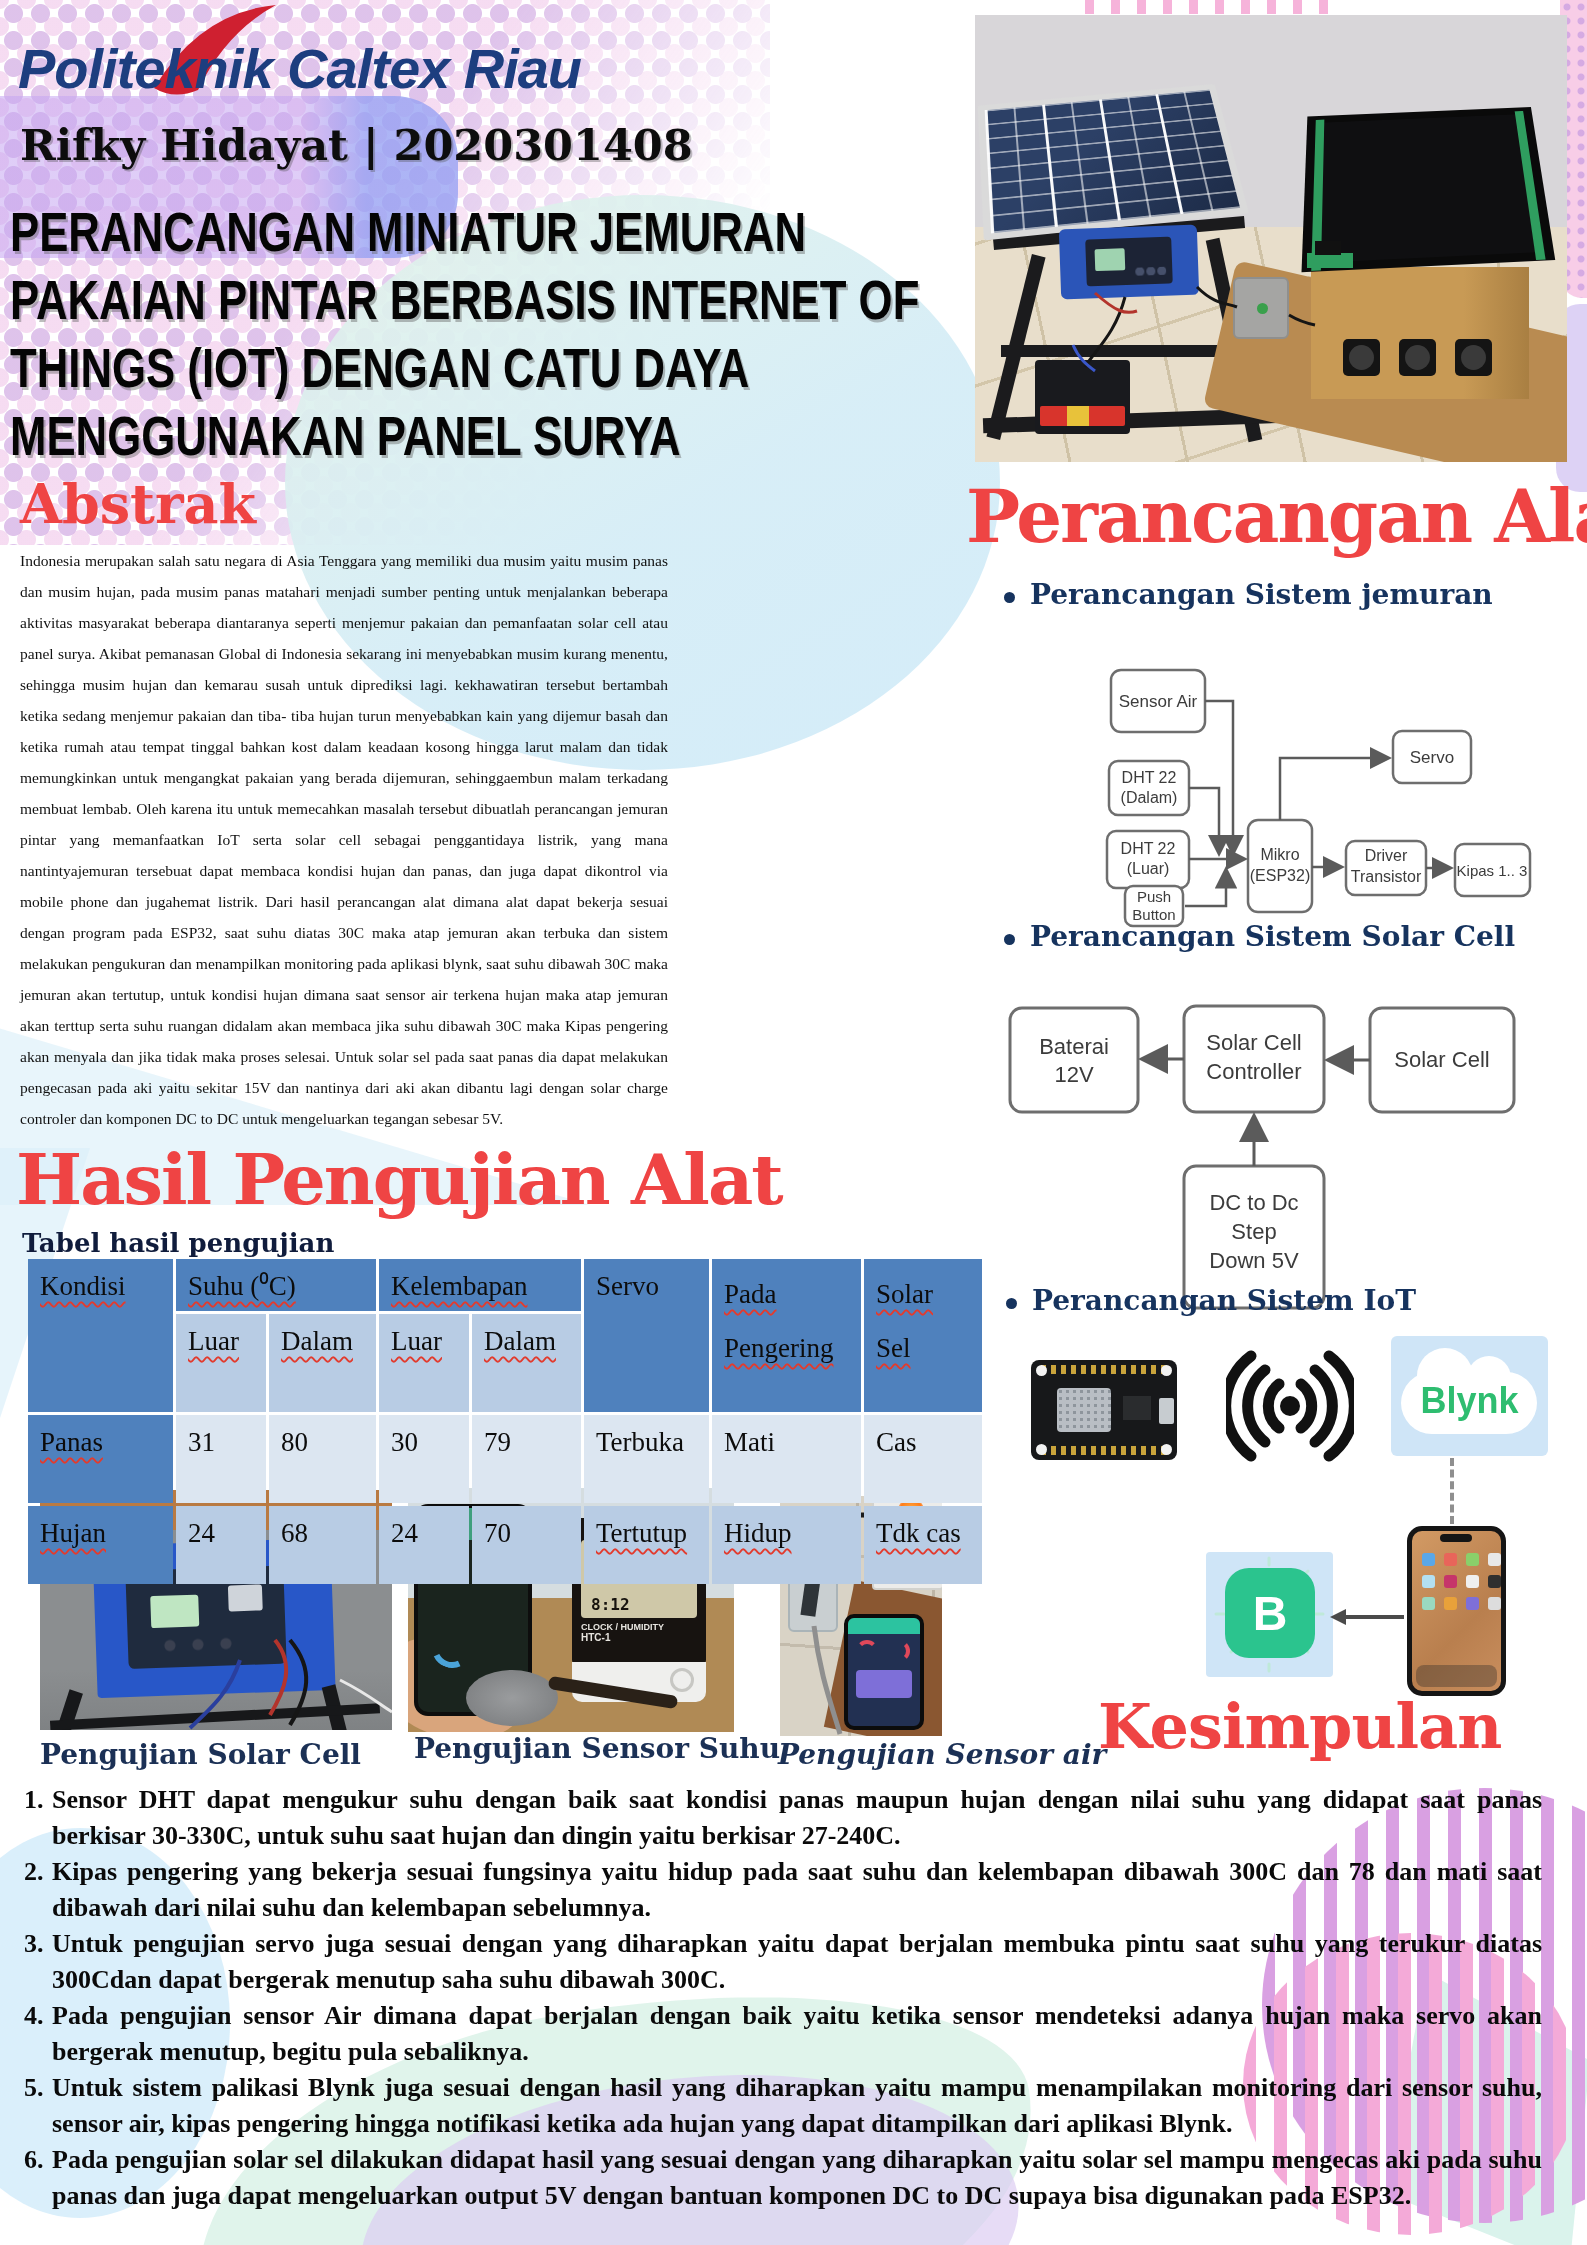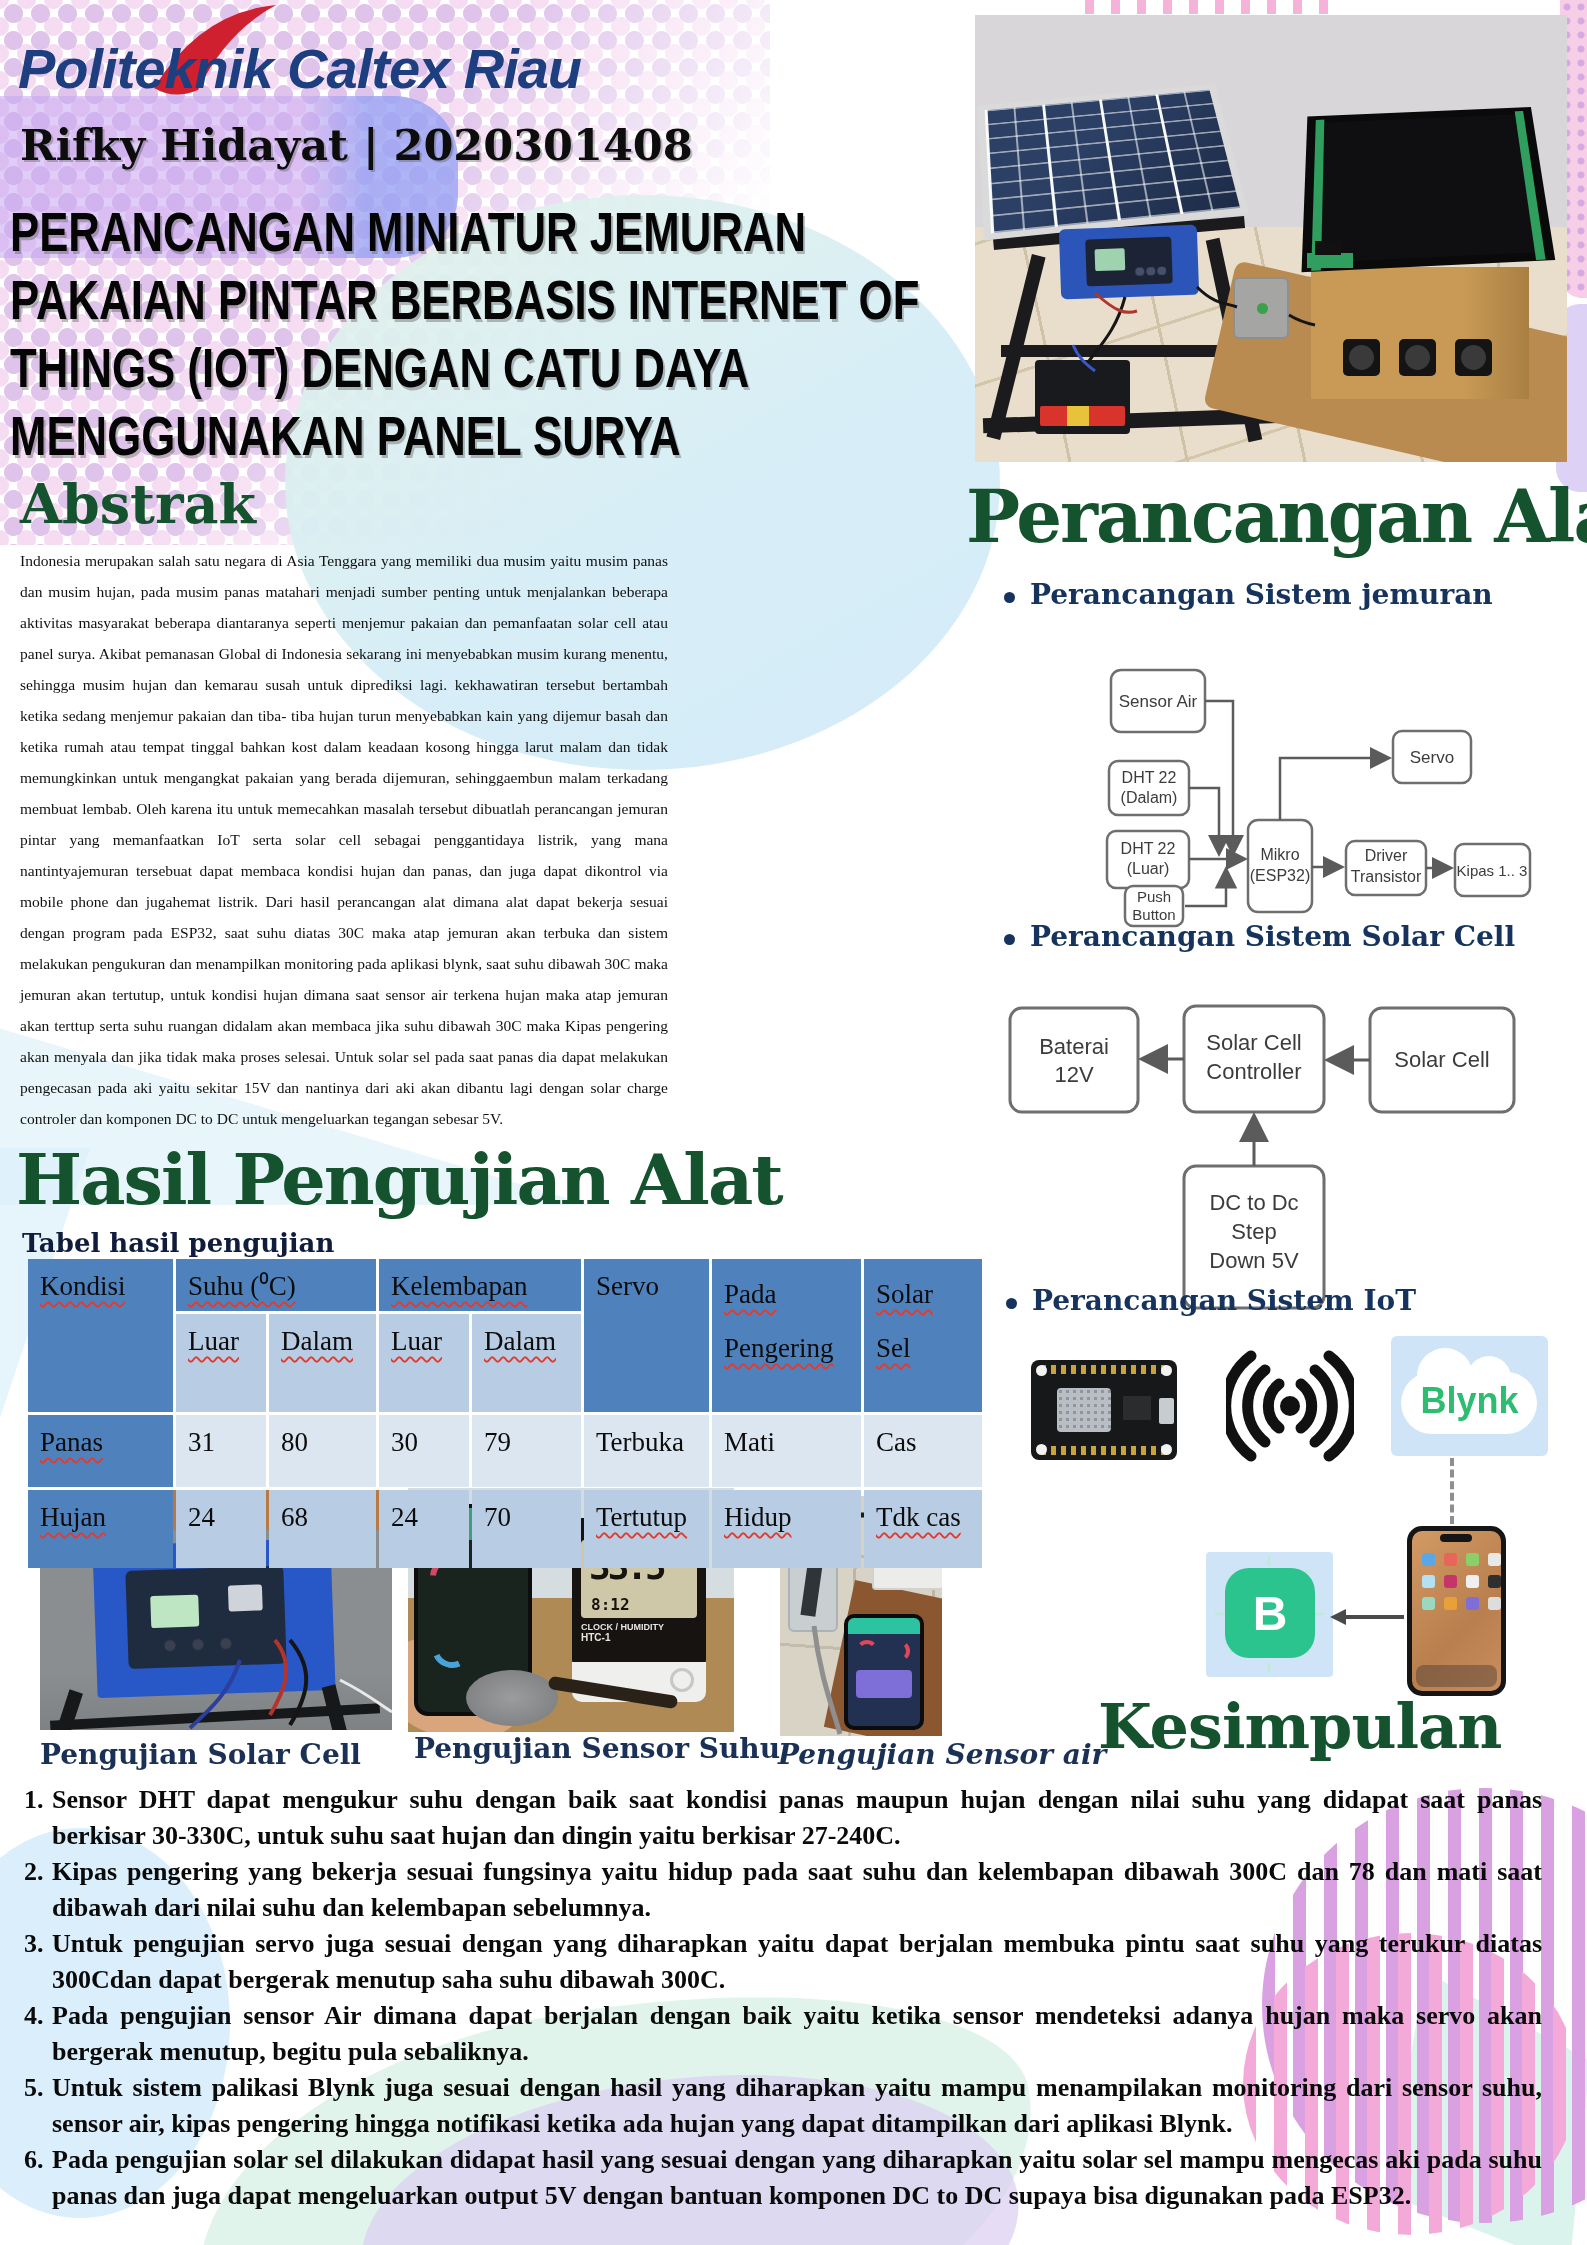--- a/index.html
+++ b/index.html
@@ -41,36 +41,36 @@
   .logo{left:18px;top:36px;z-index:3;font-family:"Liberation Sans",sans-serif;
     font-style:italic;font-weight:700;font-size:56px;letter-spacing:-1px;color:#1d3e7f;}
   .logo-swoosh{left:148px;top:2px;z-index:3;}
   .author{left:20px;top:120px;z-index:3;font-family:"DejaVu Serif",serif;font-weight:700;font-size:43px;color:#0d0d0d;text-shadow:2px 2px 0 rgba(80,80,80,.35);}
   .title-wrap{left:10px;top:198px;width:820px;z-index:3;transform:scaleX(.795);transform-origin:0 0;}
   .title-line{font-family:"Liberation Sans",sans-serif;font-weight:700;font-size:55px;line-height:68px;
     color:#050505;white-space:nowrap;text-align:justify;text-align-last:justify;width:820px;text-shadow:2.5px 2.5px 0 rgba(90,90,90,.4);}
   .title-line.last{text-align-last:left;}
 
   
-  .h-serif{font-family:"DejaVu Serif",serif;font-weight:700;color:#14532d;z-index:3;white-space:nowrap;}
+  .h-serif{font-family:"DejaVu Serif",serif;font-weight:700;color:#ef4444;z-index:3;white-space:nowrap;}
   .abstract-h{left:20px;top:472px;font-size:54px;}
   .abstract-body{left:20px;top:545px;width:648px;z-index:3;font-size:15.5px;line-height:31px;text-align:justify;color:#111;}
   .results-h{left:16px;top:1138px;font-size:70px;letter-spacing:-2px;}
   .table-cap{left:22px;top:1228px;z-index:3;font-family:"DejaVu Serif",serif;font-weight:700;font-size:26px;color:#101c3c;}
 
   table.res{position:absolute;left:25px;top:1256px;z-index:3;border-collapse:separate;border-spacing:3px;}
   table.res td{font-family:"Liberation Serif",serif;font-size:27px;color:#0c0c0c;vertical-align:top;padding:8px 10px 4px 12px;line-height:1.45;}
   td.cb{background:#4f81bd;}
   td.cl{background:#b8cce4;}
   td.c1{background:#dce6f1;}
   td.c2{background:#b8cce4;}
   .wav{text-decoration:underline;text-decoration-style:wavy;text-decoration-color:#e23b2e;text-decoration-thickness:2px;text-underline-offset:6px;}
   tr.h1 td{height:52px;margin-top:12px;}
   tr.h2 td{height:98px;margin-top:12px;}
-  tr.d1 td{height:72px;}
+  tr.d1 td{height:88px;}
   tr.d2 td{height:78px;}
 
   .caption{position:absolute;z-index:3;font-family:"DejaVu Serif",serif;font-weight:700;font-size:28px;color:#1b3055;white-space:nowrap;}
 
   
   .perancangan-h{left:966px;top:474px;font-size:72px;letter-spacing:-2px;}
   .bullet{position:absolute;z-index:3;font-family:"DejaVu Serif",serif;font-weight:700;font-size:28px;color:#16335e;white-space:nowrap;}
   .bullet::before{content:"";position:absolute;left:-26px;top:14px;width:11px;height:11px;border-radius:50%;background:#16335e;}
   .diag{position:absolute;z-index:3;}
   .diag text{font-family:"Liberation Sans",sans-serif;fill:#3c3c3c;}

